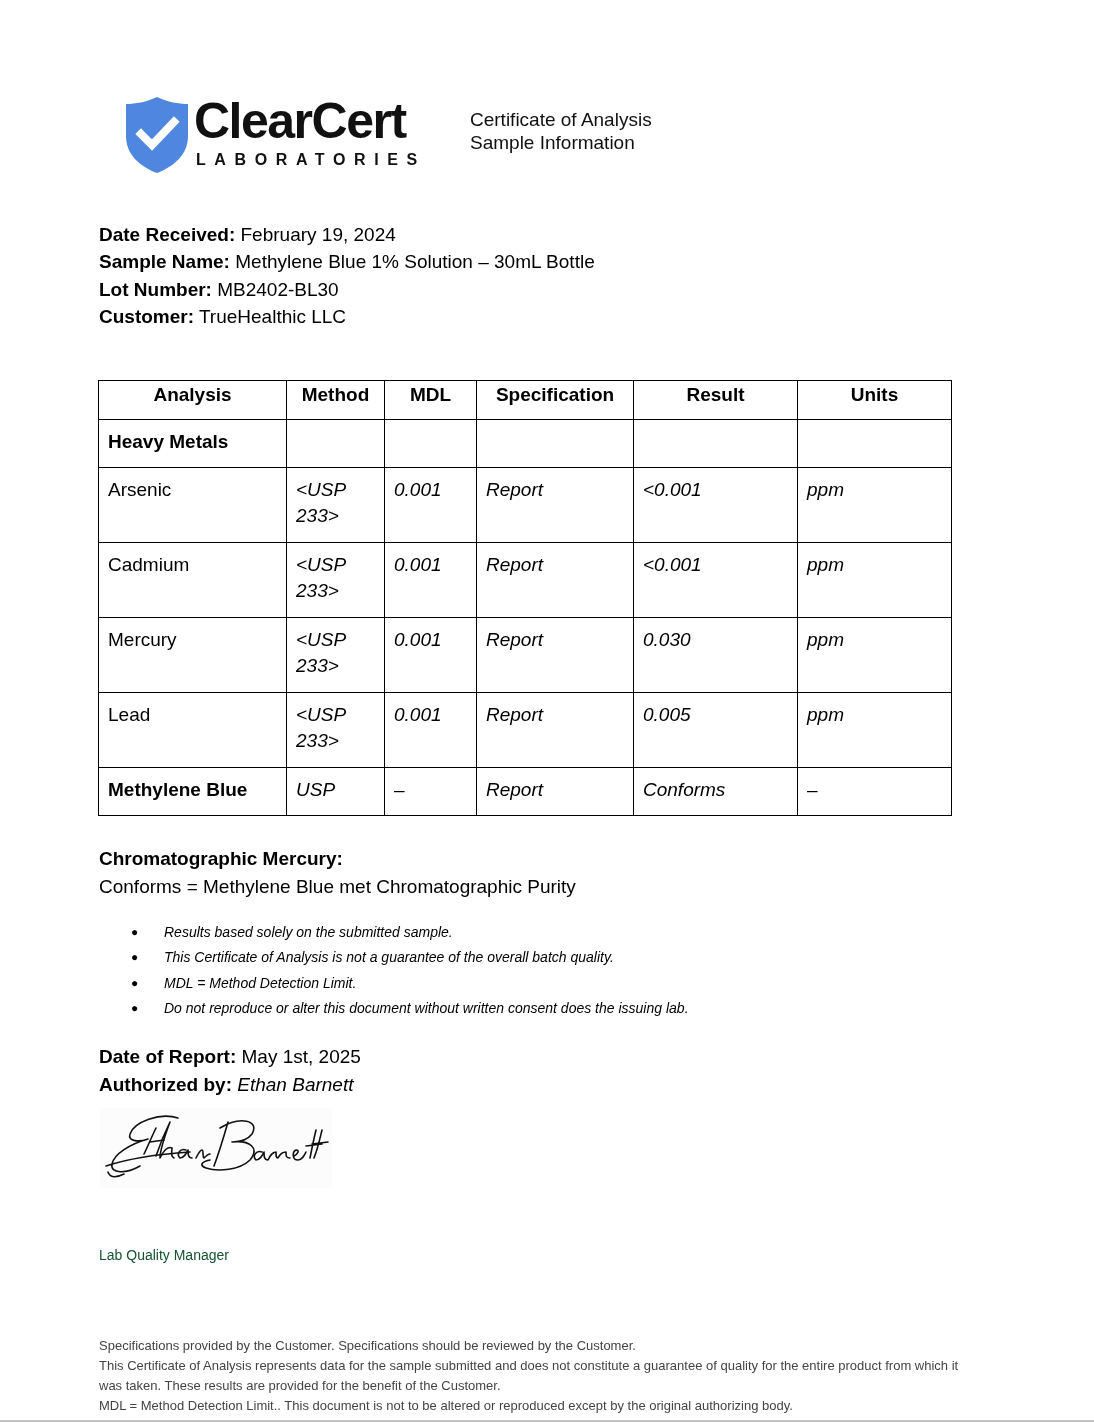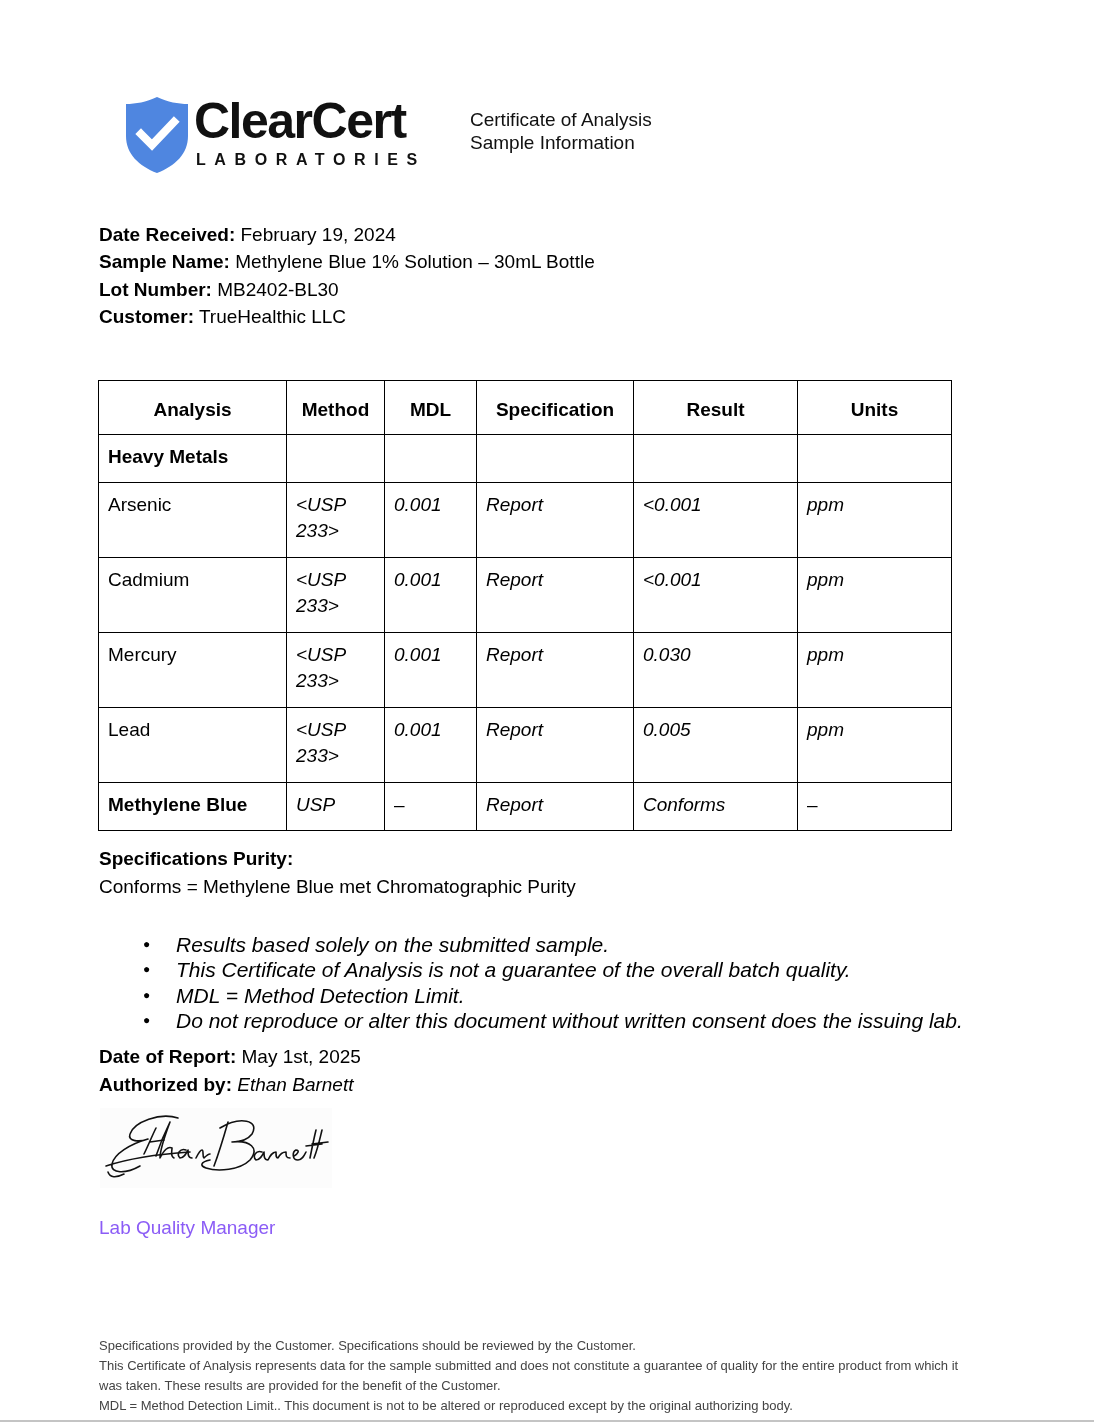--- a/index.html
+++ b/index.html
@@ -19,35 +19,35 @@
     .info { position: absolute; left: 99px; top: 221px; font-size: 19px; line-height: 27.3px; }
     .info b { font-weight: bold; }
 
     table.coa {
       position: absolute; left: 98px; top: 380px; border-collapse: collapse;
       font-size: 19px; table-layout: fixed; width: 853px;
     }
     table.coa th, table.coa td {
       border: 1.5px solid #000; vertical-align: top; padding: 9px 9px 0 9px; line-height: 26px;
     }
-    table.coa th { text-align: center; font-weight: bold; height: 37px; padding-top: 16px; vertical-align: top; }
+    table.coa th { text-align: center; font-weight: bold; height: 37px; padding-top: 1px; vertical-align: top; }
     table.coa td { height: 65px; margin-top: 20px; }
     table.coa tr.section td { height: 38px; }
     table.coa tr.mb td { height: 38px; }
     .it { font-style: italic; }
     .bold { font-weight: bold; }
 
     .purity { position: absolute; left: 99px; top: 845px; font-size: 19px; line-height: 28px; }
-    .notes { position: absolute; left: 131px; top: 920px; margin: 12px; padding: 0; list-style: none; font-size: 21px; font-style: italic; line-height: 25.3px; }
+    .notes { position: absolute; left: 131px; top: 920px; margin: 0; padding: 0; list-style: none; font-size: 14px; font-style: italic; line-height: 25.3px; }
     .notes li { position: relative; padding-left: 33px; }
     .notes li::before { content: "\25CF"; position: absolute; left: 0; top: 0; font-style: normal; font-size: 12px; }
 
     .report { position: absolute; left: 99px; top: 1043px; font-size: 19px; line-height: 27.5px; }
     .signature { position: absolute; left: 100px; top: 1108px; width: 232px; height: 80px; }
-    .role { position: absolute; left: 99px; top: 1217px; font-size: 19px; color: #8b5cf6; }
+    .role { position: absolute; left: 99px; top: 1247px; font-size: 14px; color: #14532d; }
 
     .footer { position: absolute; left: 99px; top: 1336px; width: 860px; font-size: 13px; line-height: 20px; color: #444; }
   </style>
 </head>
 <body>
 
 <div class="logo">
   <svg class="logo-shield" viewBox="0 0 66 78">
     <path d="M33 1 C22 6 12 8 2 8 L2 40 C2 58 15 70 33 77 C51 70 64 58 64 40 L64 8 C54 8 44 6 33 1 Z" fill="#4F86E0"></path>
     <path d="M17 38 L28 49 L50 26" fill="none" stroke="#ffffff" stroke-width="8" stroke-linecap="square" stroke-linejoin="miter"></path>
@@ -145,21 +145,21 @@
       <td class="it">USP</td>
       <td>–</td>
       <td class="it">Report</td>
       <td class="it">Conforms</td>
       <td>–</td>
     </tr>
   </tbody>
 </table>
 
 <div class="purity">
-  <div class="bold">Specifications Purity:</div>
+  <div class="bold">Chromatographic Mercury:</div>
   <div>Conforms = Methylene Blue met Chromatographic Purity</div>
 </div>
 
 <ul class="notes">
   <li>Results based solely on the submitted sample.</li>
   <li>This Certificate of Analysis is not a guarantee of the overall batch quality.</li>
   <li>MDL = Method Detection Limit.</li>
   <li>Do not reproduce or alter this document without written consent does the issuing lab.</li>
 </ul>
 

